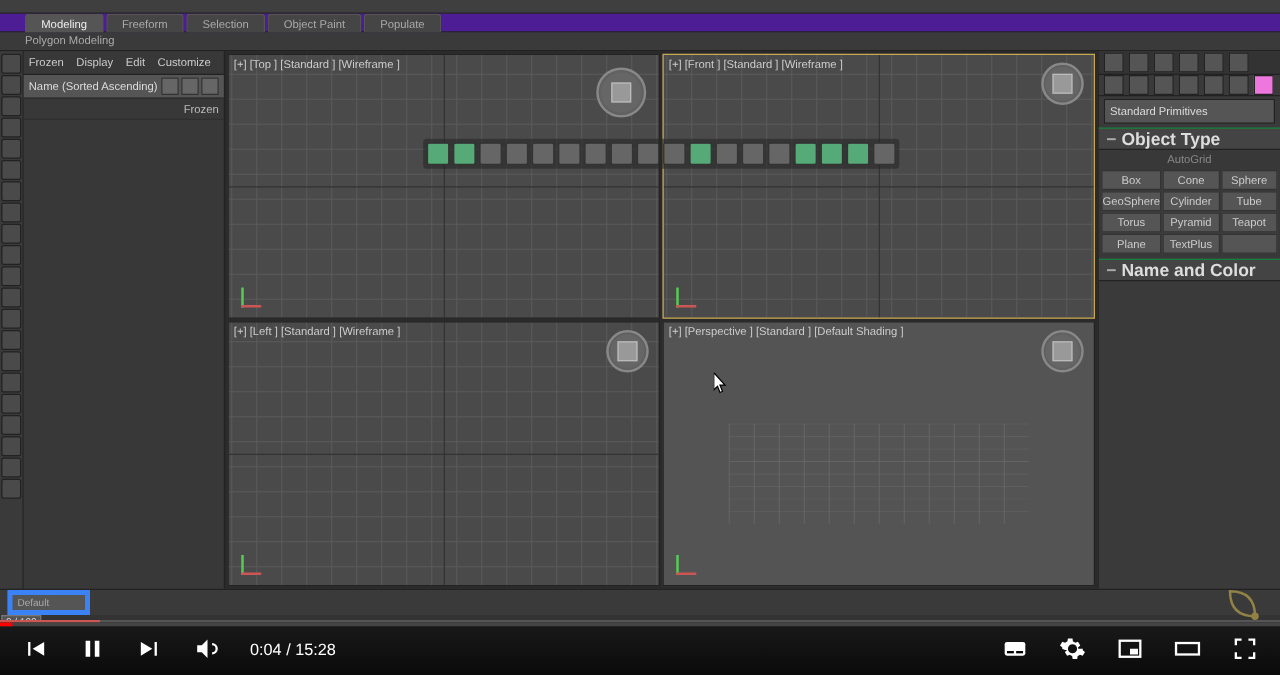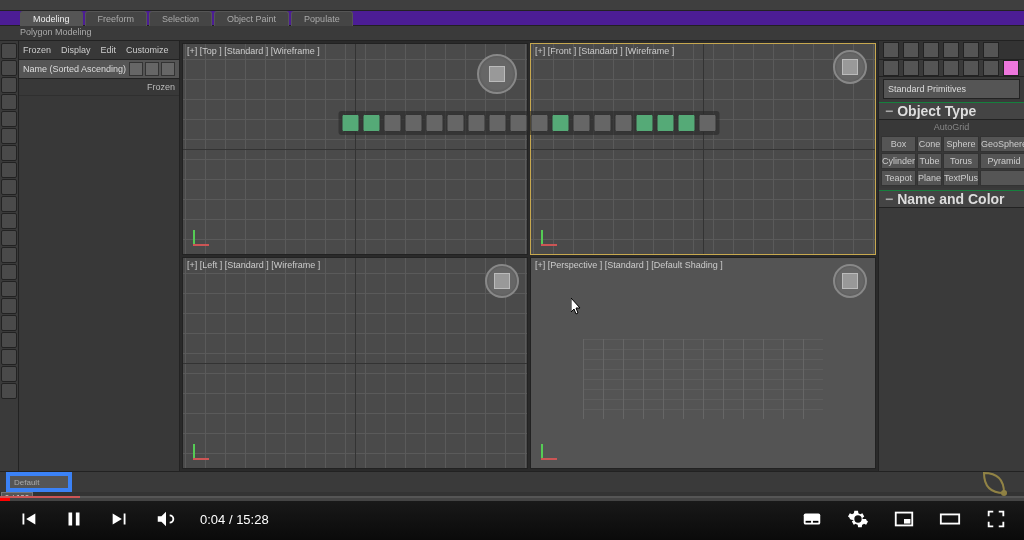--- a/index.html
+++ b/index.html
@@ -44,21 +44,21 @@
 .rtabs{height:18px;display:flex;border-bottom:1px solid #222;background:#333;align-items:center;padding:0 4px;gap:4px}
 .rtabs i{width:14px;height:14px;background:#555;border:1px solid #222;display:block}
 .rsub{height:16px;display:flex;align-items:center;padding:0 4px;gap:4px;border-bottom:1px solid #222}
 .rsub i{width:14px;height:14px;background:#555;border:1px solid #222;display:block}
 .rsub i.pink{background:#e7d}
 .rdrop{height:18px;margin:2px 4px;background:#555;border:1px solid #222;display:flex;align-items:center;padding:0 4px;font-size:9px;color:#ddd}
 .rollout{margin:1px 0;background:#383838}
 .rollout-h{height:16px;background:#444;border-top:1px solid #15803d;border-bottom:1px solid #222;padding:0 6px;display:flex;align-items:center;font-size:14px;color:#ddd;font-weight:bold}
 .rollout-h::before{content:"−";margin-right:4px;color:#aaa}
 .autogrid{text-align:center;padding:2px;font-size:9px;color:#888}
-.btn-grid{display:grid;grid-template-columns:1fr 1fr 1fr 1fr;gap:1px;padding:2px}
+.btn-grid{display:grid;grid-template-columns:1fr 1fr 1fr;gap:1px;padding:2px}
 .pbtn{height:14px;background:#555;border:1px solid #333;display:flex;align-items:center;justify-content:center;font-size:9px;color:#ccc}
 .bottom{height:28px;background:#3a3a3a;border-top:1px solid #222;display:flex;flex-direction:column}
 .timeline{height:12px;background:#333;position:relative;border-bottom:1px solid #222}
 .timeline .marker{position:absolute;left:1px;top:0;width:30px;height:10px;background:#555;border:1px solid #777;font-size:8px;text-align:center;color:#ddd}
 .timeline .track{position:absolute;left:0;right:0;bottom:0;height:3px;background:#555}
 .timeline .range{position:absolute;left:0;width:80px;bottom:0;height:3px;background:#c55}
 .status{flex:1;display:flex;align-items:center;padding:0 6px;gap:6px;font-size:9px;color:#aaa}
 .layer-chip{width:50px;height:12px;background:#555;border:4px solid #3b82f6;display:flex;align-items:center;padding:0 4px;font-size:8px}
 .leaf{position:absolute;bottom:42px;right:10px;width:40px;height:40px;opacity:.7}
 .player{position:absolute;left:0;right:0;bottom:0;height:42px;background:linear-gradient(#1a1a1a,#0a0a0a);display:flex;align-items:center;padding:0 16px;gap:22px;color:#fff}

